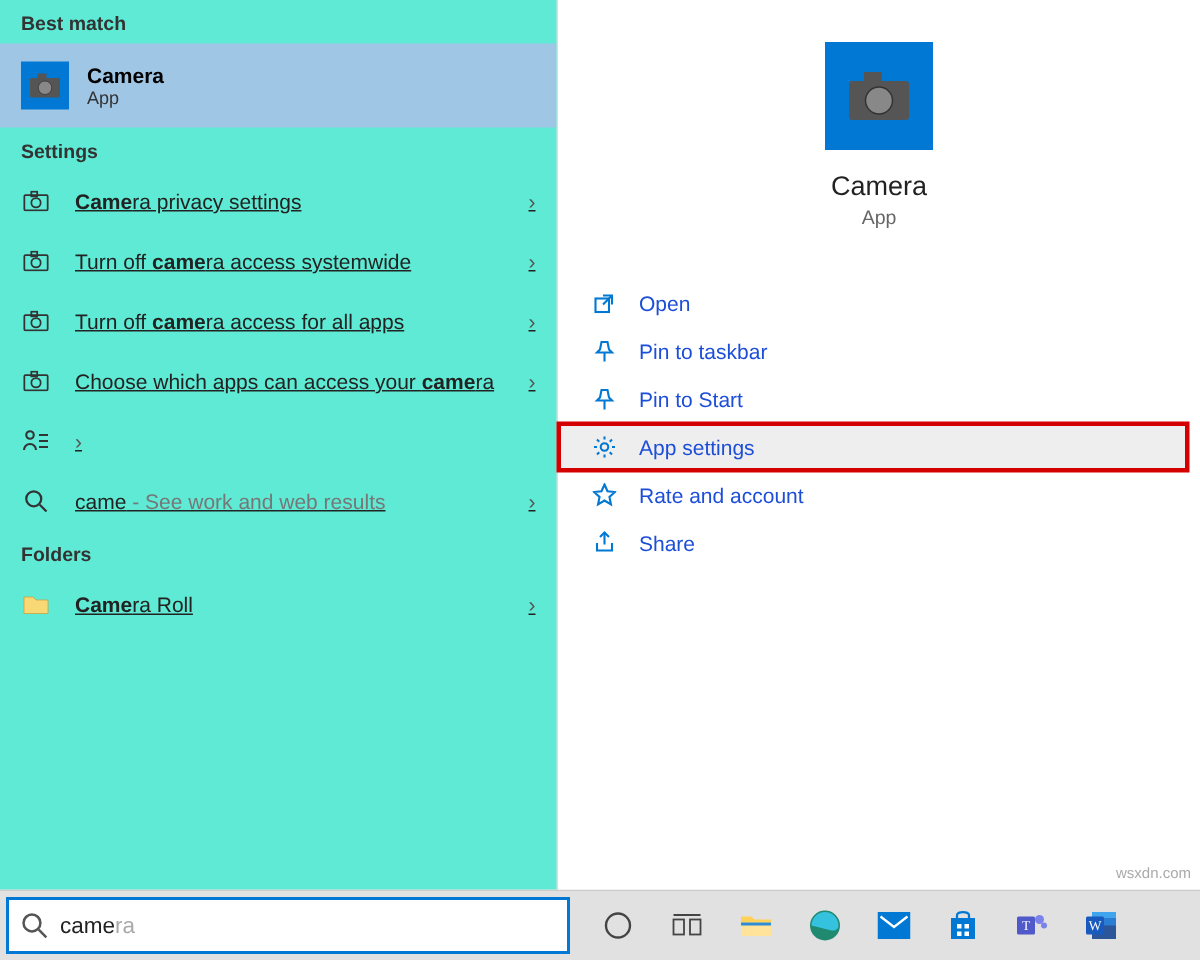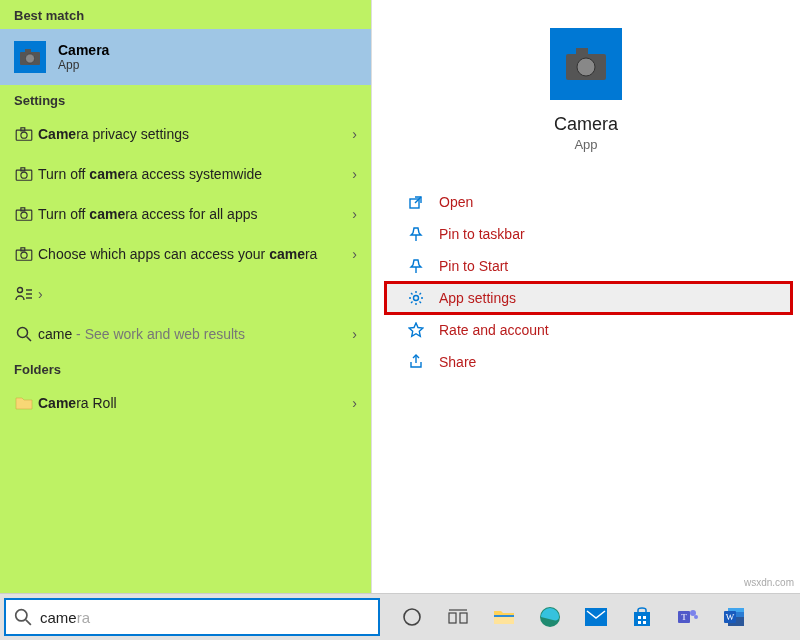--- a/index.html
+++ b/index.html
@@ -1,39 +1,39 @@
 <!DOCTYPE html>
 <html><head>
 <meta charset="utf-8">
 <style>
   * { box-sizing: border-box; margin: 0; padding: 0; }
   body { font-family: "Segoe UI", sans-serif; font-size: 14px; color: #222; background: #fff; width: 800px; height: 640px; overflow: hidden; }
   .window { display: flex; height: 594px; border-bottom: 1px solid #ccc; }
-  .left-pane { width: 372px; background: #bef264; overflow-y: auto; border-right: 1px solid #ddd; }
+  .left-pane { width: 372px; background: #5eead4; overflow-y: auto; border-right: 1px solid #ddd; }
   .right-pane { flex: 1; background: #fff; display: flex; flex-direction: column; align-items: center; }
   
   .section-header { font-weight: 600; font-size: 13px; padding: 8px 14px 6px 14px; color: #333; }
   
   .best-match-item { display: flex; align-items: center; background: #9fc6e5; color: #000; padding: 8px 14px; height: 56px; gap: 12px; cursor: pointer; }
   .app-icon-tile { width: 32px; height: 32px; background: #0078d4; display: flex; align-items: center; justify-content: center; }
   .app-icon-tile-lg { width: 72px; height: 72px; background: #0078d4; display: flex; align-items: center; justify-content: center; margin-top: 28px; }
   .tile-text .title { font-weight: 600; font-size: 14px; }
   .tile-text .sub { font-size: 12px; color: #333; }
   
-  .result-row { display: flex; align-items: center; padding: 8px 14px; min-height: 40px; cursor: pointer; gap: 4px; }
+  .result-row { display: flex; align-items: center; padding: 8px 14px; min-height: 40px; cursor: pointer; gap: 16px; text-decoration: underline; }
   .result-row .icon { width: 20px; display:flex; justify-content:center; color:#333; }
   .result-row .label { flex: 1; font-size: 14px; color: #222; line-height: 1.3; }
   .result-row .label .hint { color: #777; }
   .result-row .chev { color: #555; font-size: 14px; }
   
   .right-title { font-size: 18px; margin-top: 14px; }
   .right-sub { font-size: 13px; color: #666; margin-top: 2px; margin-bottom: 34px; }
   
   .actions { width: 100%; padding-right: 8px; }
-  .action-row { display:flex; align-items:center; gap:14px; padding: 8px 0 8px 22px; margin-left: 13px; height: 32px; cursor:pointer; font-size: 14px; color:#b91c1c; }
+  .action-row { display:flex; align-items:center; gap:14px; padding: 8px 0 8px 22px; margin-left: 0; height: 32px; cursor:pointer; font-size: 14px; color:#1d4ed8; }
   .action-row .aicon { width: 18px; color: #0078d4; display:flex; justify-content:center; }
   .action-row.highlight { outline: 3px solid #d40000; outline-offset: -2px; background:#eee; }
   
   .taskbar { height: 46px; background: #e1e1e1; display:flex; align-items:center; }
   .search-box { height: 38px; width: 376px; border: 2px solid #0078d4; background:#fff; display:flex; align-items:center; margin: 4px 4px 4px 4px; }
   .search-box .sicon { width: 34px; display:flex; justify-content:center; color:#555; }
   .search-box .stext { font-size: 15px; }
   .search-box .stext .ghost { color: #aaa; }
   
   .tbicons { display:flex; align-items:center; gap: 2px; margin-left: 6px; }

